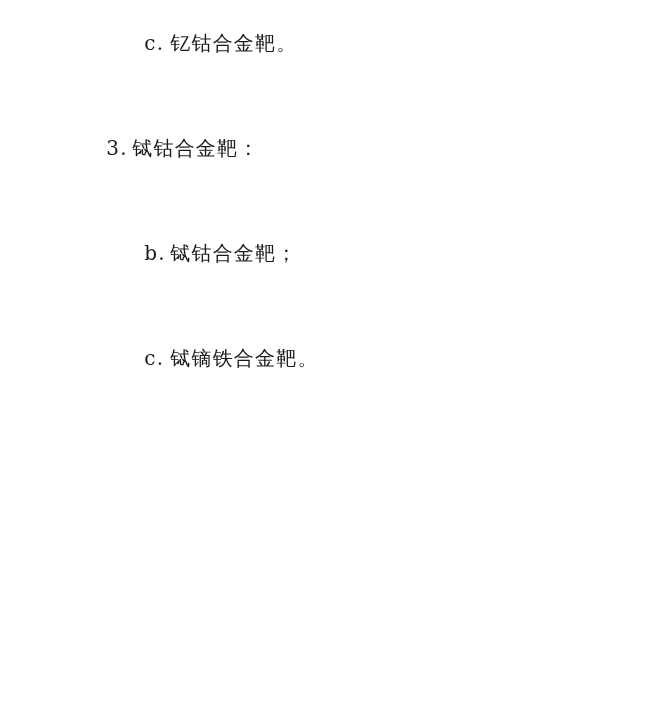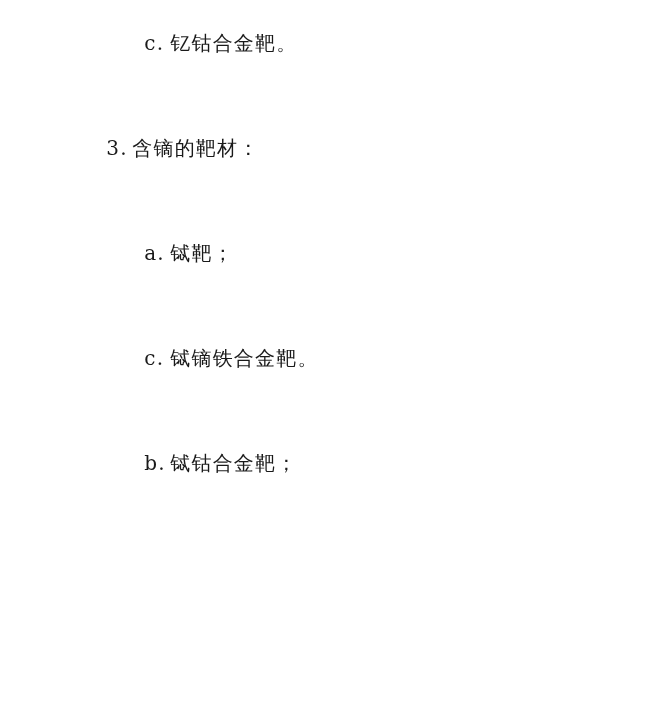--- a/index.html
+++ b/index.html
@@ -61,30 +61,27 @@
 </head>
 <body>
 
 <div class="doc">
 
   <div class="line lvl2">
     <span class="marker marker-let">c.</span><span class="txt">钇钴合金靶。</span>
   </div>
 
   <div class="line lvl1">
-    <span class="marker marker-num">3.</span><span class="txt">含镝的靶材：</span>
+    <span class="marker marker-num">3.</span><span class="txt">铽钴合金靶：</span>
   </div>
 
+
   <div class="line lvl2">
-    <span class="marker marker-let">a.</span><span class="txt">铽靶；</span>
+    <span class="marker marker-let">b.</span><span class="txt">铽钴合金靶；</span>
   </div>
 
   <div class="line lvl2">
     <span class="marker marker-let">c.</span><span class="txt">铽镝铁合金靶。</span>
-  </div>
-
-  <div class="line lvl2">
-    <span class="marker marker-let">b.</span><span class="txt">铽钴合金靶；</span>
   </div>
 
 
 
 </div>
 
 </body></html>

